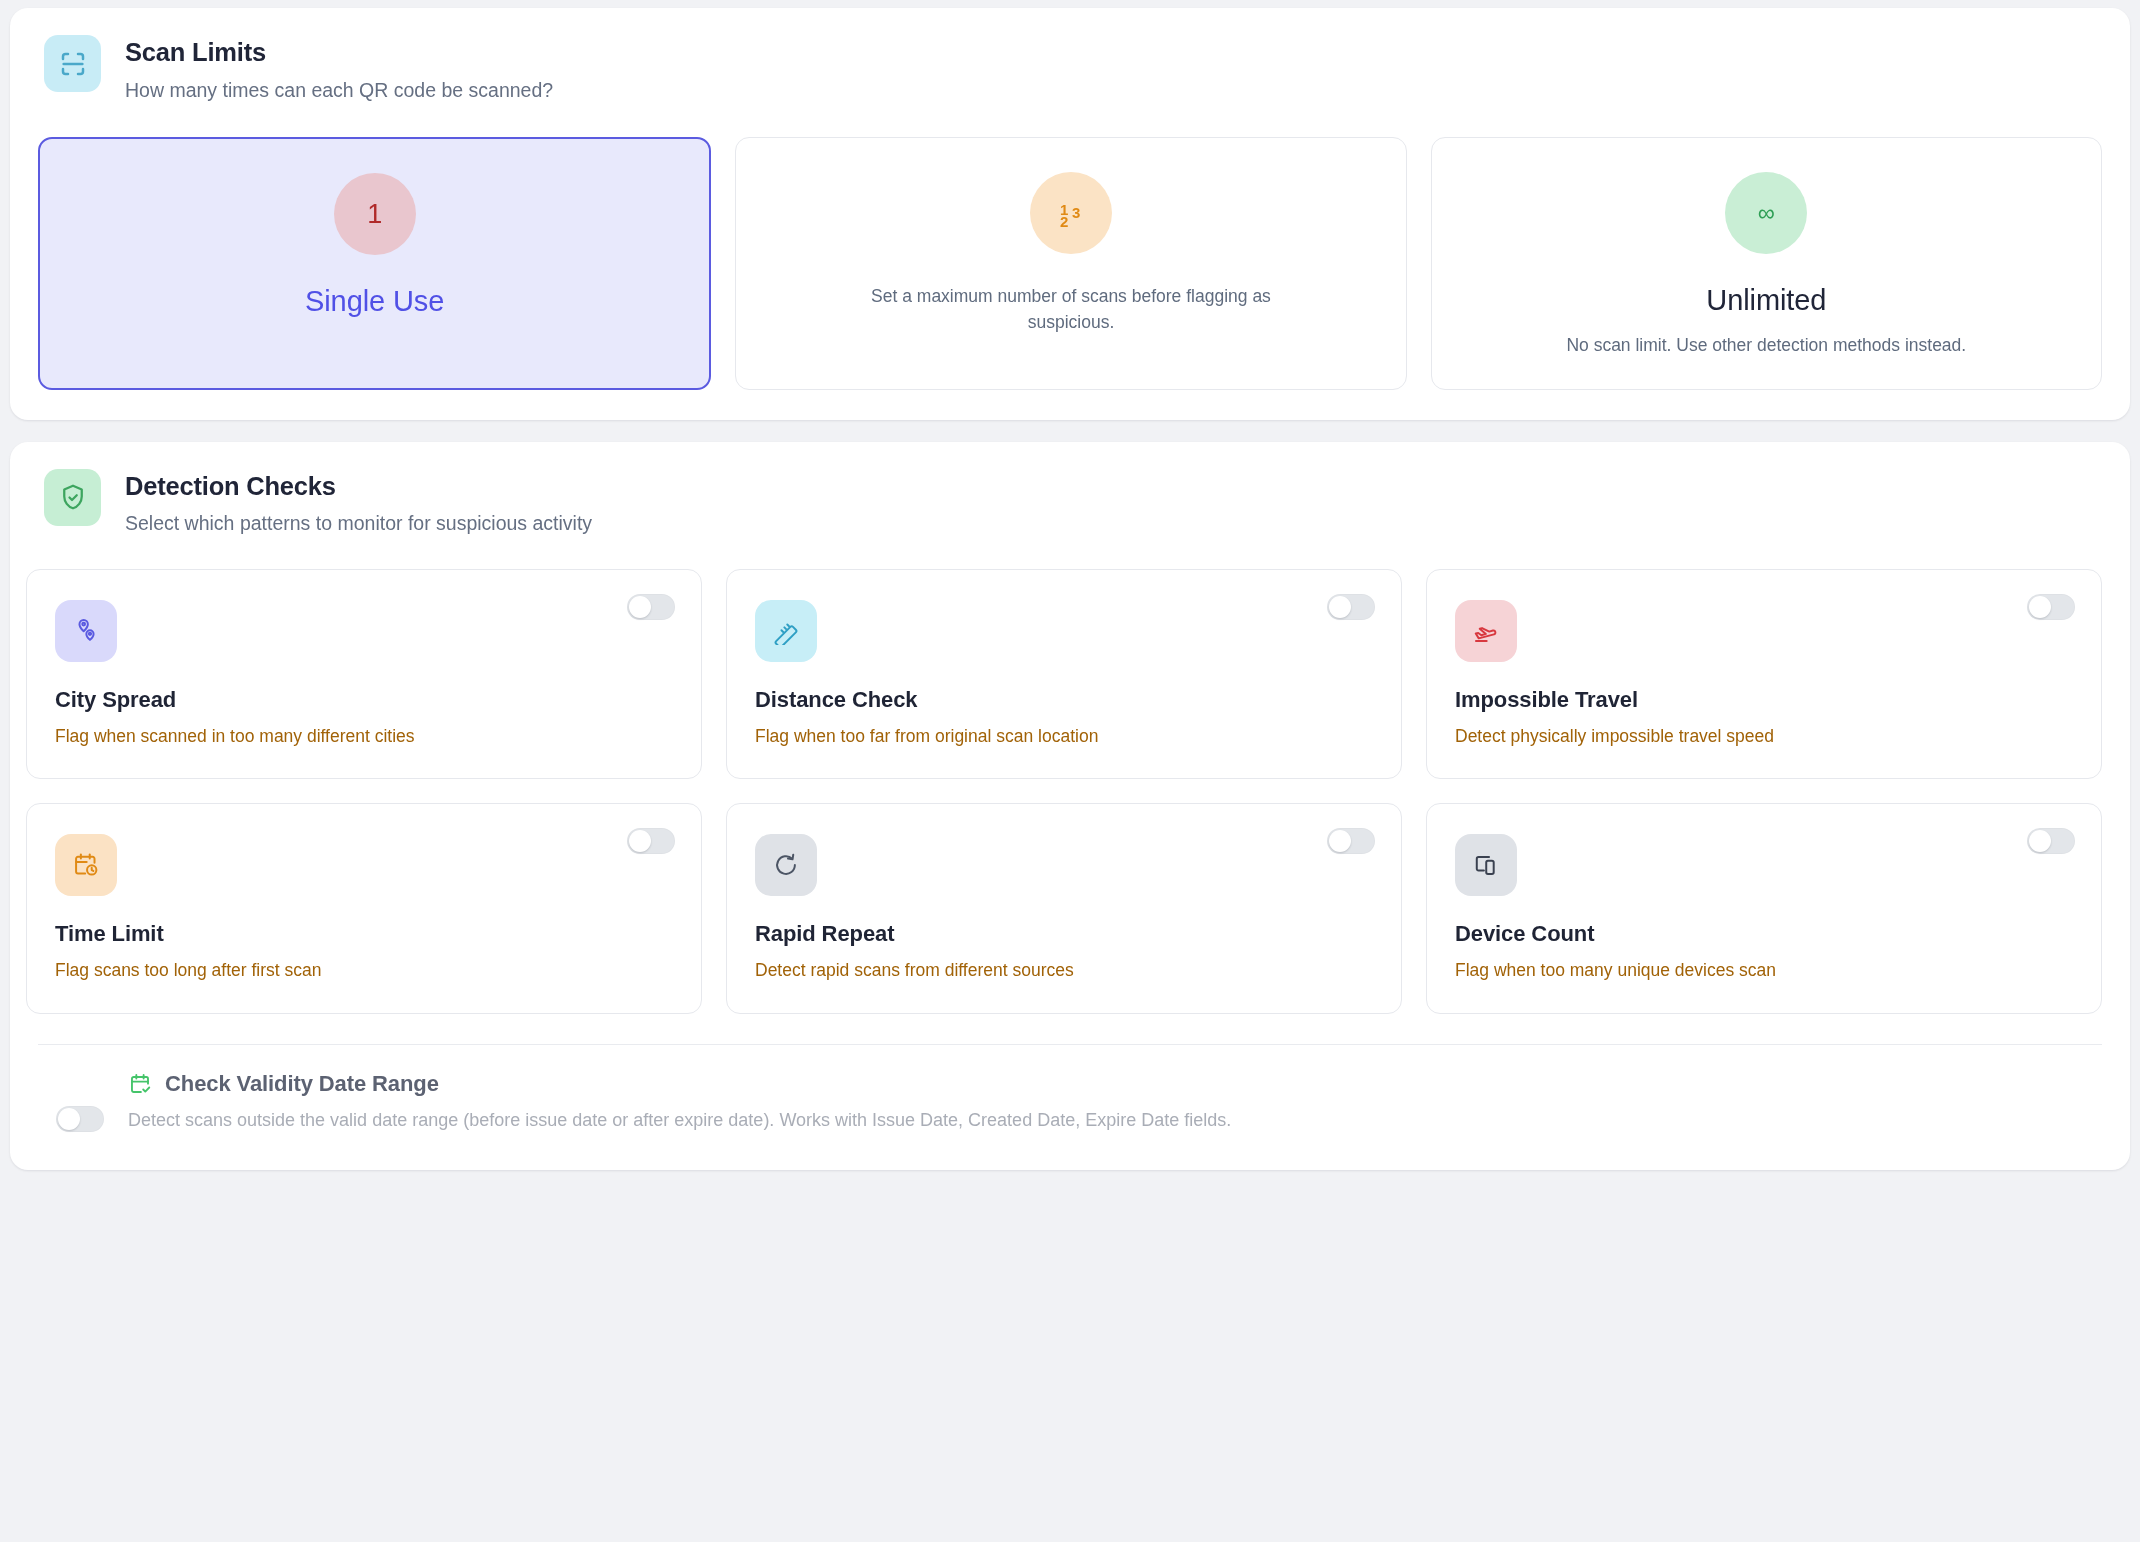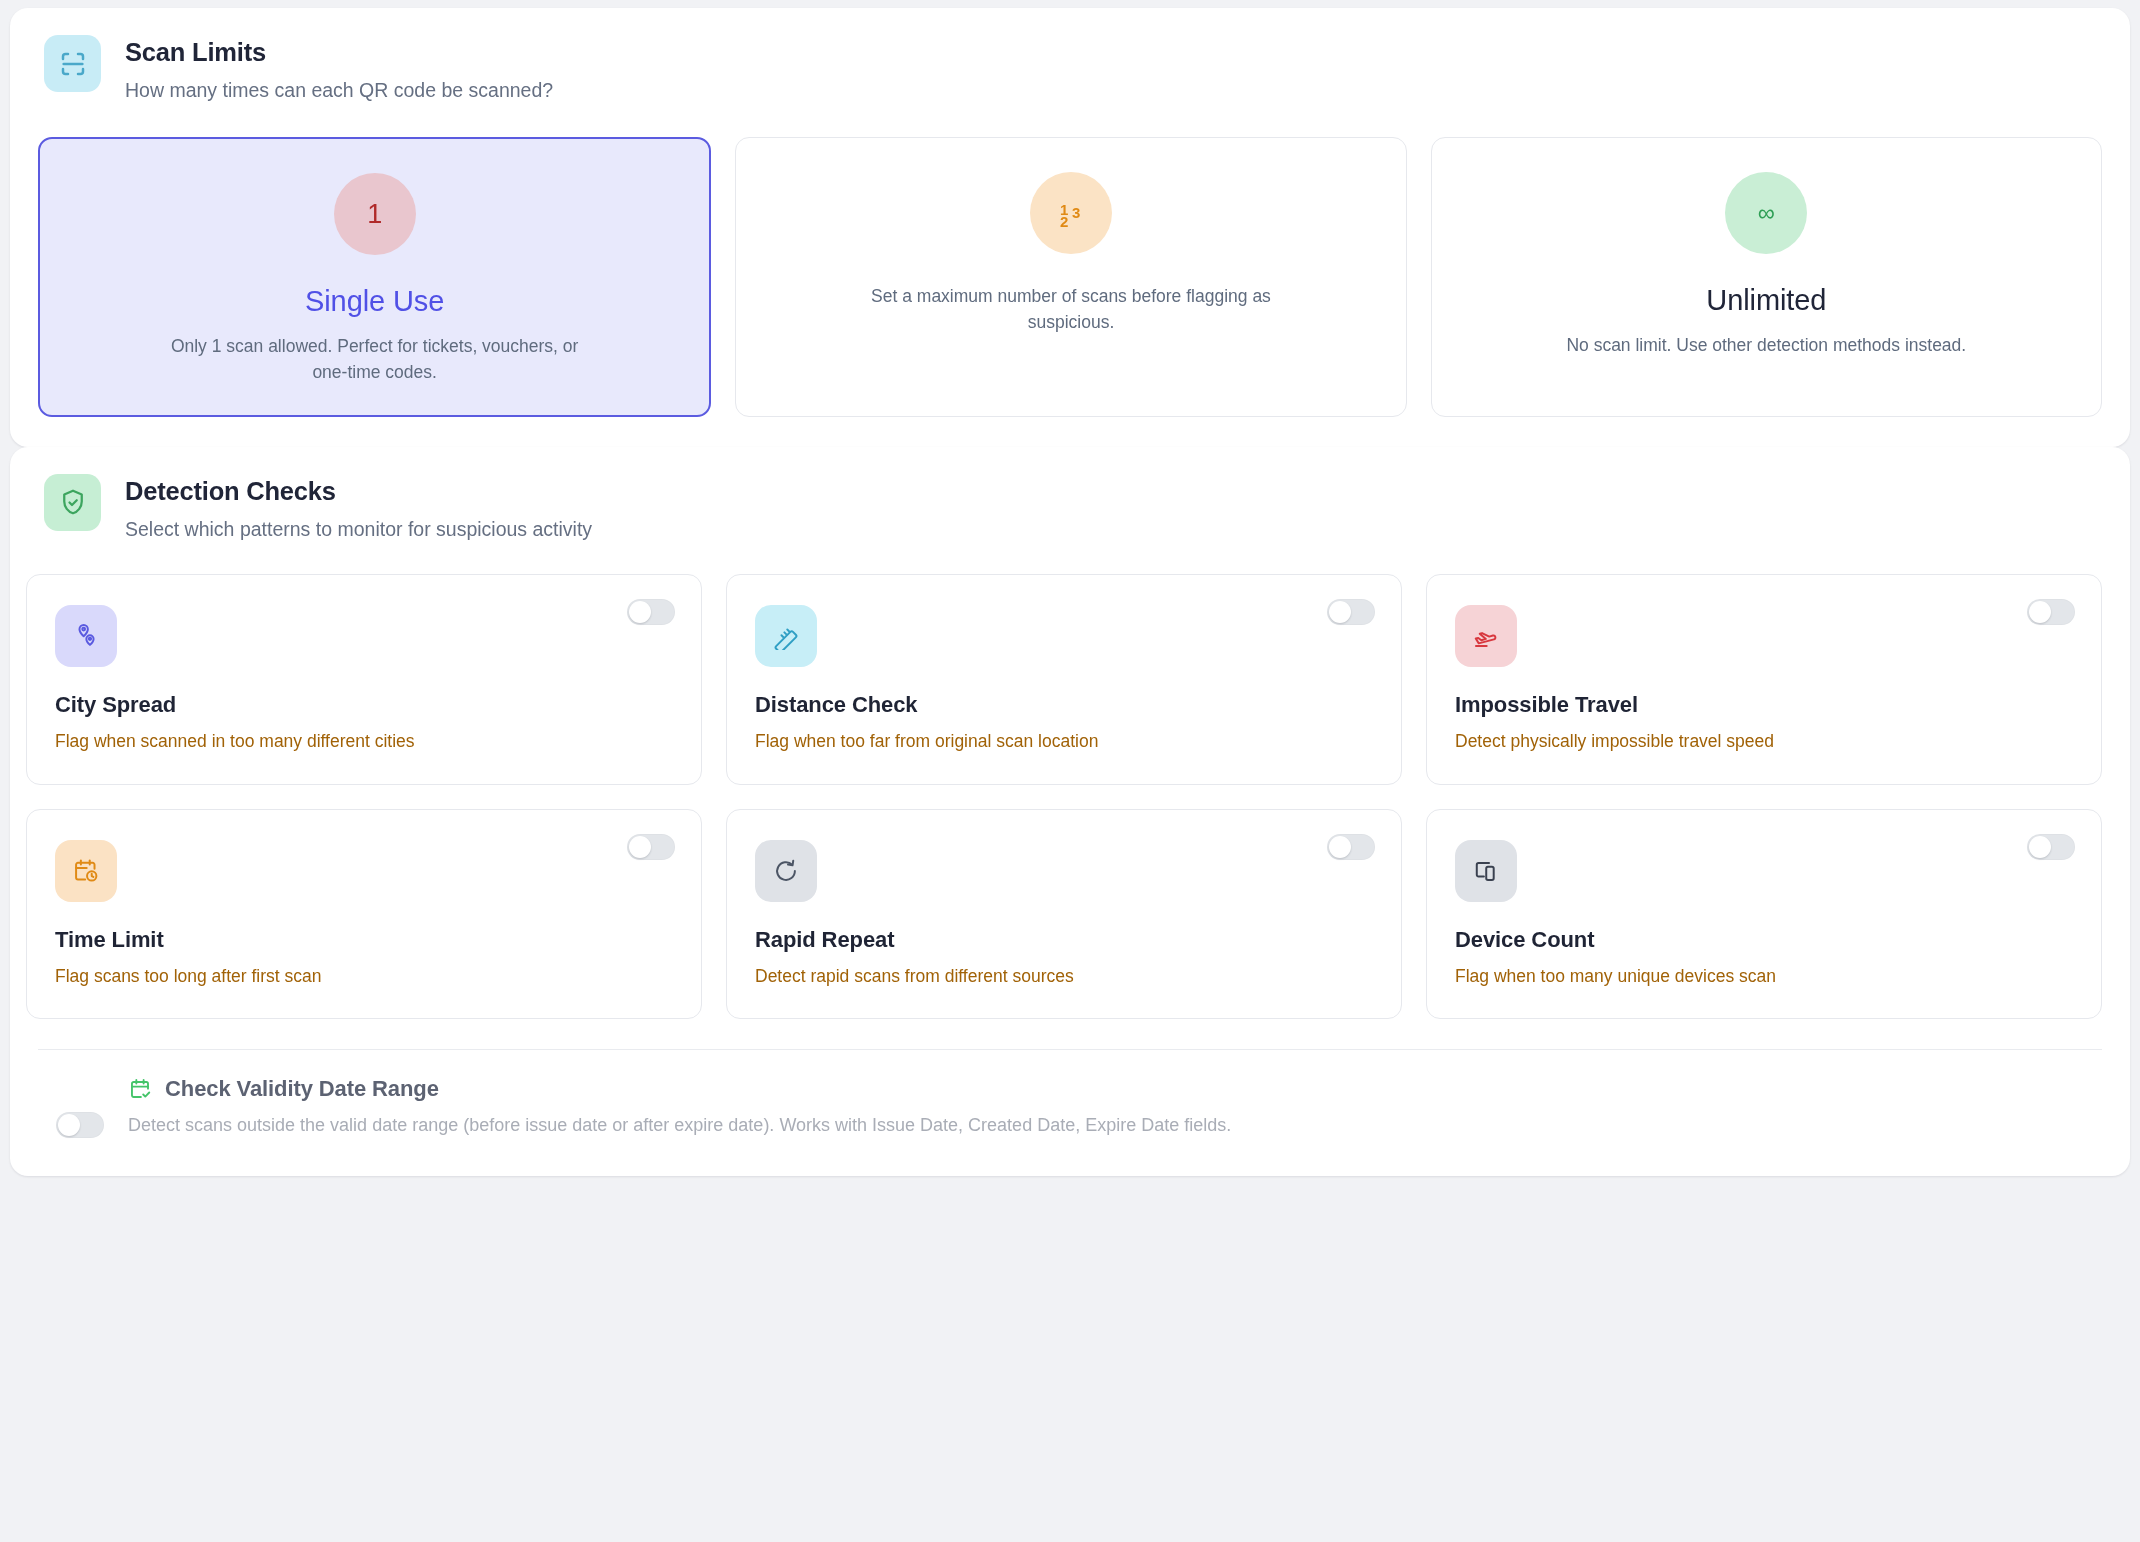--- a/index.html
+++ b/index.html
@@ -11,20 +11,21 @@
     font-family: "Liberation Sans", sans-serif;
     -webkit-font-smoothing: antialiased;
   }
 
   .page {
     width: 2140px;
     height: 1352px;
     padding: 8px 10px 0 10px;
     display: flex;
     flex-direction: column;
+    gap: 22px;
     background: #f1f2f5;
   }
 
   .panel {
     background: #ffffff;
     border-radius: 18px;
     box-shadow: 0 1px 3px rgba(16,24,40,.06), 0 1px 2px rgba(16,24,40,.04);
   }
 
   
@@ -250,21 +251,20 @@
       </div>
     </div>
 
     <div class="limit-row">
 
       <div class="limit-card selected">
         <div class="limit-badge badge-pink">
           <span>1</span>
         </div>
         <div class="limit-title">Single Use</div>
-        <div class="limit-desc">Only 1 scan allowed. Perfect for tickets, vouchers, or one-time codes.</div>
       </div>
 
       <div class="limit-card">
         <div class="limit-badge badge-orange">
           <span class="num123">
             <i class="n1">1</i>
               <i class="n2">2</i>
               <i class="n3">3</i>
           </span>
         </div>

